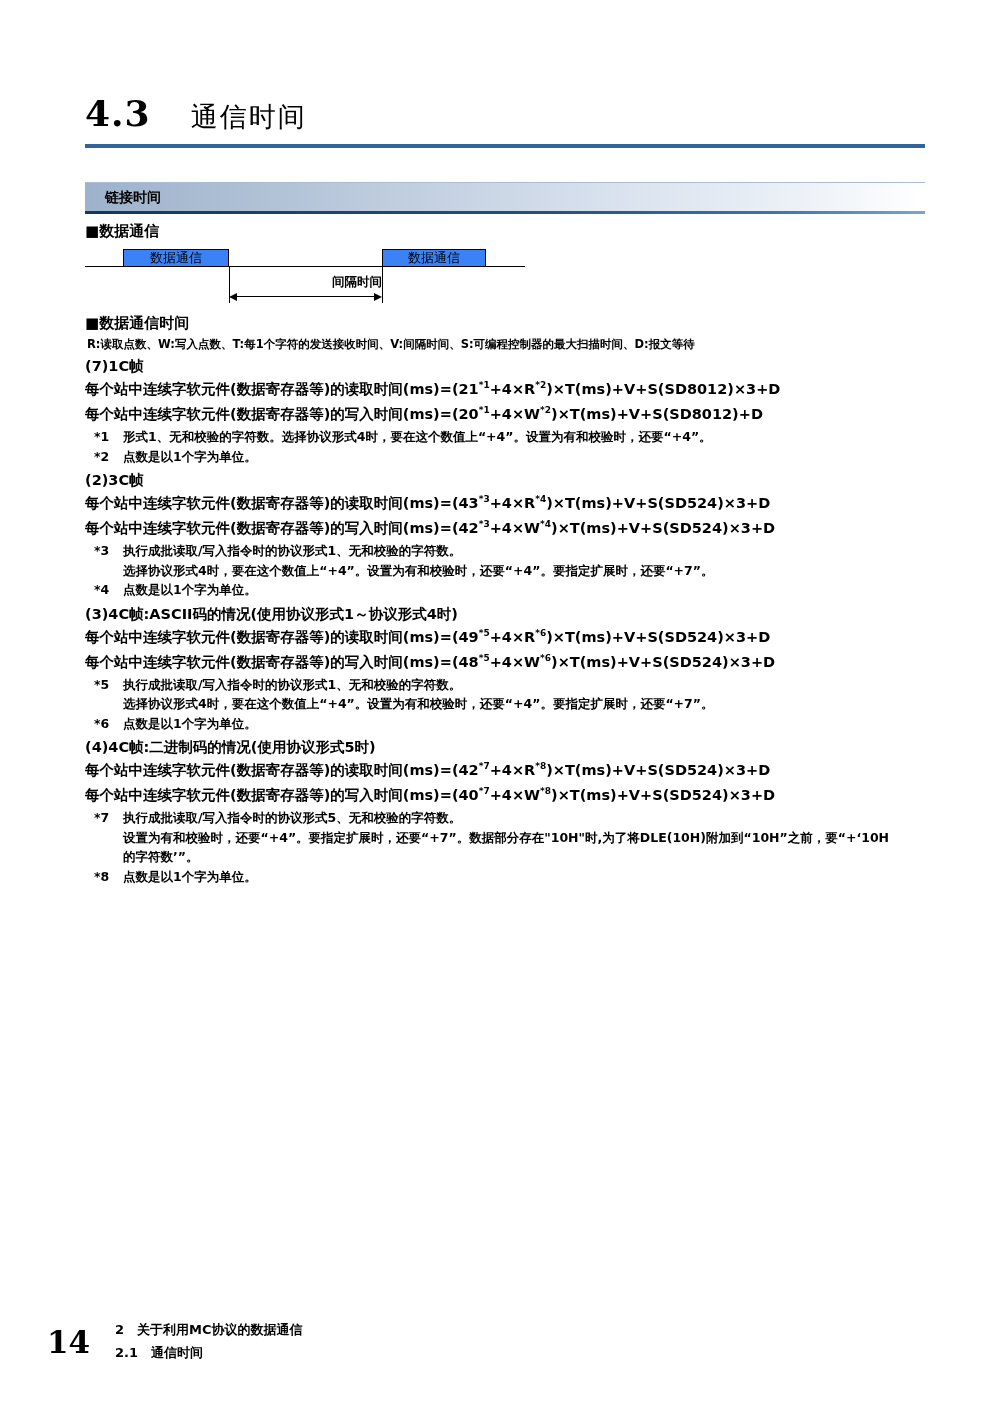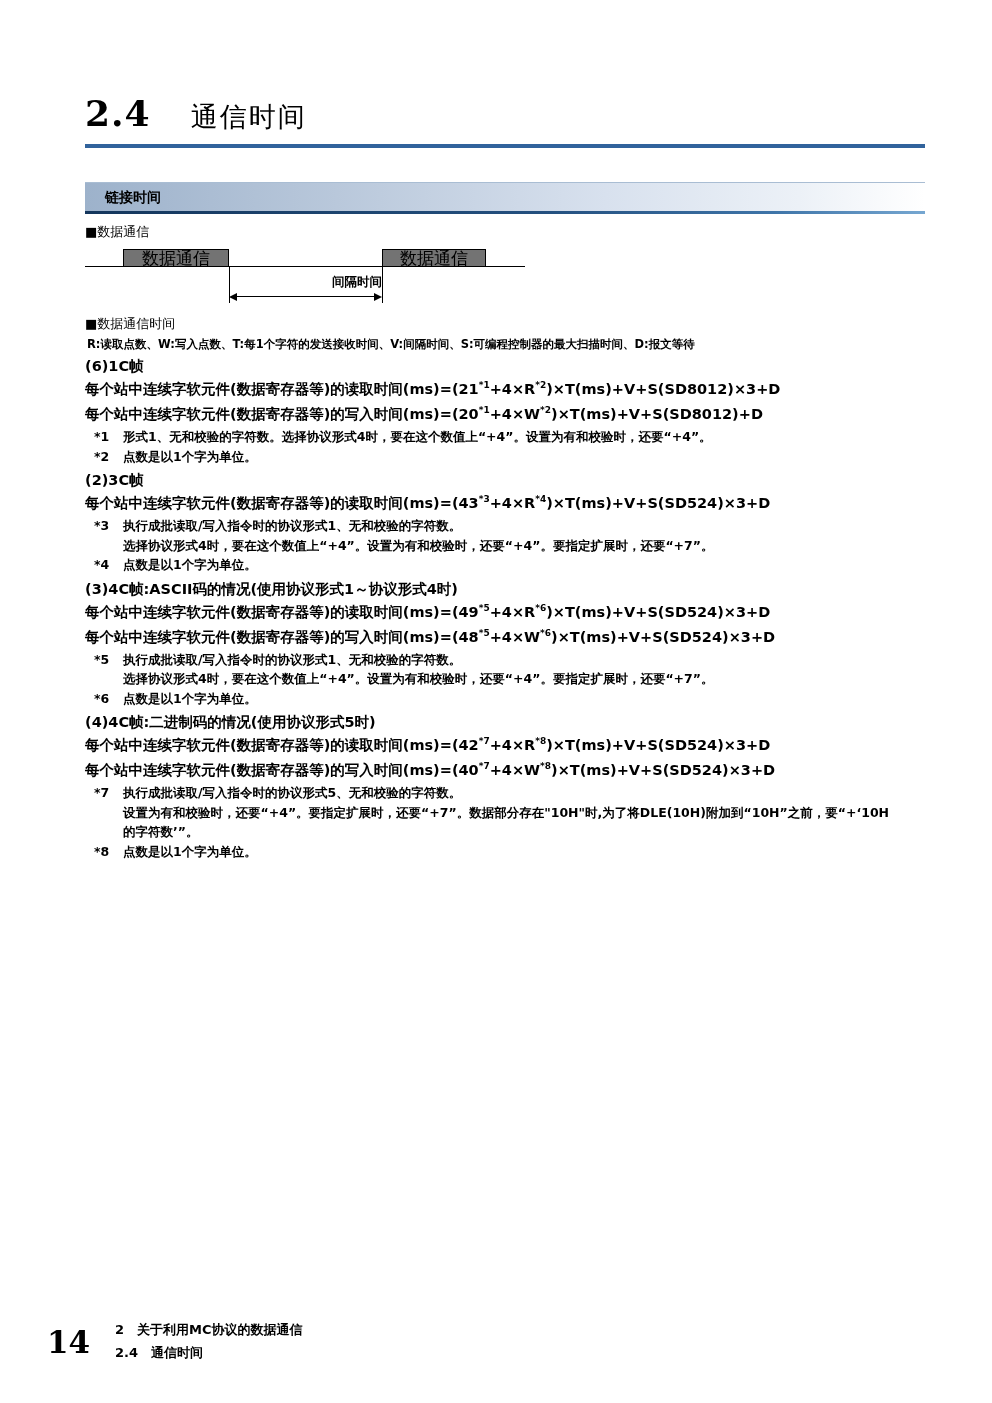--- a/index.html
+++ b/index.html
@@ -20,28 +20,28 @@
     margin-top:34px; height:28px; line-height:28px; padding-left:20px;
     font-size:14px; font-weight:bold;
     background:linear-gradient(90deg,#9db2cb 0%,#b9c8db 30%,#d8e1ee 62%,#ecf1f7 85%,#ffffff 100%);
     border-top:1px solid #a9bdd3;
   }
   .section-bar-underline {
     height:3px;
     background:linear-gradient(90deg,#14365c 0%,#24507f 55%,#3e74a8 82%,#76a7d1 100%);
   }
 
-  .h3 { font-size:13px; font-weight:normal; margin-top:8px; line-height:19px; }
+  .h3 { font-size:15px; font-weight:bold; margin-top:8px; line-height:19px; }
   .h3.second { }
 
   
   .diagram { position:relative; margin-top:7px; width:460px; height:58px; }
   .d-baseline { position:absolute; left:0; top:18px; width:440px; border-top:1px solid #000; }
-  .d-box { position:absolute; top:1px; height:16px; border:1px solid #000; background:#737373;
-           display:flex; align-items:center; justify-content:center; font-size:17px; }
+  .d-box { position:absolute; top:1px; height:16px; border:1px solid #000; background:#3b82f6;
+           display:flex; align-items:center; justify-content:center; font-size:13px; }
   .d-box1 { left:38px;  width:104px; }
   .d-box2 { left:297px; width:102px; }
   .d-vline { position:absolute; top:18px; width:1px; height:37px; background:#000; }
   .d-v1 { left:144px; } .d-v2 { left:297px; }
   .d-interval { position:absolute; left:144px; width:153px; top:26px; text-align:right; font-size:12.5px;font-weight:bold; }
   .d-arrow { position:absolute; left:146px; top:48px; width:149px; height:0; border-top:1px solid #000; }
   .d-arrow::before, .d-arrow::after { content:""; position:absolute; top:-4px; width:0; height:0;
     border-top:4px solid transparent; border-bottom:4px solid transparent; }
   .d-arrow::before { left:-2px;  border-right:8px solid #000; }
   .d-arrow::after  { right:-2px; border-left:8px solid #000; }
@@ -62,21 +62,21 @@
   .footer-lines { position:absolute; left:115px; top:1318px; font-size:13px; font-weight:bold;
                   line-height:23px; }
 </style>
 </head>
 <body>
 
 <div class="page">
   <div class="content">
 
     <div class="title-row">
-      <span class="title-num">2.4</span>
+      <span class="title-num">4.3</span>
       <span class="title-text">通信时间</span>
     </div>
 
     <div class="section-bar">
       <span>链接时间</span>
     </div>
     <div class="section-bar-underline"></div>
 
     <div class="h3">■数据通信</div>
 
@@ -86,38 +86,39 @@
       <div class="d-box d-box2">数据通信</div>
       <div class="d-vline d-v1"></div>
       <div class="d-vline d-v2"></div>
       <div class="d-interval">间隔时间</div>
       <div class="d-arrow"></div>
     </div>
 
     <div class="h3 second">■数据通信时间</div>
     <div class="legend">R:读取点数、W:写入点数、T:每1个字符的发送接收时间、V:间隔时间、S:可编程控制器的最大扫描时间、D:报文等待</div>
 
-    <div class="sec-label">(6)1C帧</div>
+    <div class="sec-label">(7)1C帧</div>
     <div class="formula"><span>每个站中连续字软元件(数据寄存器等)的读取时间(ms)=(21</span><sup class="fsup">*1</sup><span>+4×R</span><sup class="fsup">*2</sup><span>)×T(ms)+V+S(SD8012)×3+D</span></div>
     <div class="formula"><span>每个站中连续字软元件(数据寄存器等)的写入时间(ms)=(20</span><sup class="fsup">*1</sup><span>+4×W</span><sup class="fsup">*2</sup><span>)×T(ms)+V+S(SD8012)+D</span></div>
     <div class="note">
       <span class="nmark">*1</span>
       <div class="nlines">
           <div>形式1、无和校验的字符数。选择协议形式4时，要在这个数值上“+4”。设置为有和校验时，还要“+4”。</div>
         </div>
     </div>
     <div class="note">
       <span class="nmark">*2</span>
       <div class="nlines">
           <div>点数是以1个字为单位。</div>
         </div>
     </div>
 
     <div class="sec-label">(2)3C帧</div>
     <div class="formula"><span>每个站中连续字软元件(数据寄存器等)的读取时间(ms)=(43</span><sup class="fsup">*3</sup><span>+4×R</span><sup class="fsup">*4</sup><span>)×T(ms)+V+S(SD524)×3+D</span></div>
+    <div class="formula"><span>每个站中连续字软元件(数据寄存器等)的写入时间(ms)=(42</span><sup class="fsup">*3</sup><span>+4×W</span><sup class="fsup">*4</sup><span>)×T(ms)+V+S(SD524)×3+D</span></div>
     <div class="note">
       <span class="nmark">*3</span>
       <div class="nlines">
         <div>执行成批读取/写入指令时的协议形式1、无和校验的字符数。</div>
         <div>选择协议形式4时，要在这个数值上“+4”。设置为有和校验时，还要“+4”。要指定扩展时，还要“+7”。</div>
       </div>
     </div>
     <div class="note">
       <span class="nmark">*4</span>
       <div class="nlines">
@@ -158,15 +159,15 @@
       <div class="nlines">
           <div>点数是以1个字为单位。</div>
         </div>
     </div>
 
   </div>
 
   <div class="page-num">14</div>
   <div class="footer-lines">
     <div>2　关于利用MC协议的数据通信</div>
-    <div>2.4　通信时间</div>
+    <div>2.1　通信时间</div>
   </div>
 </div>
 
 </body></html>

